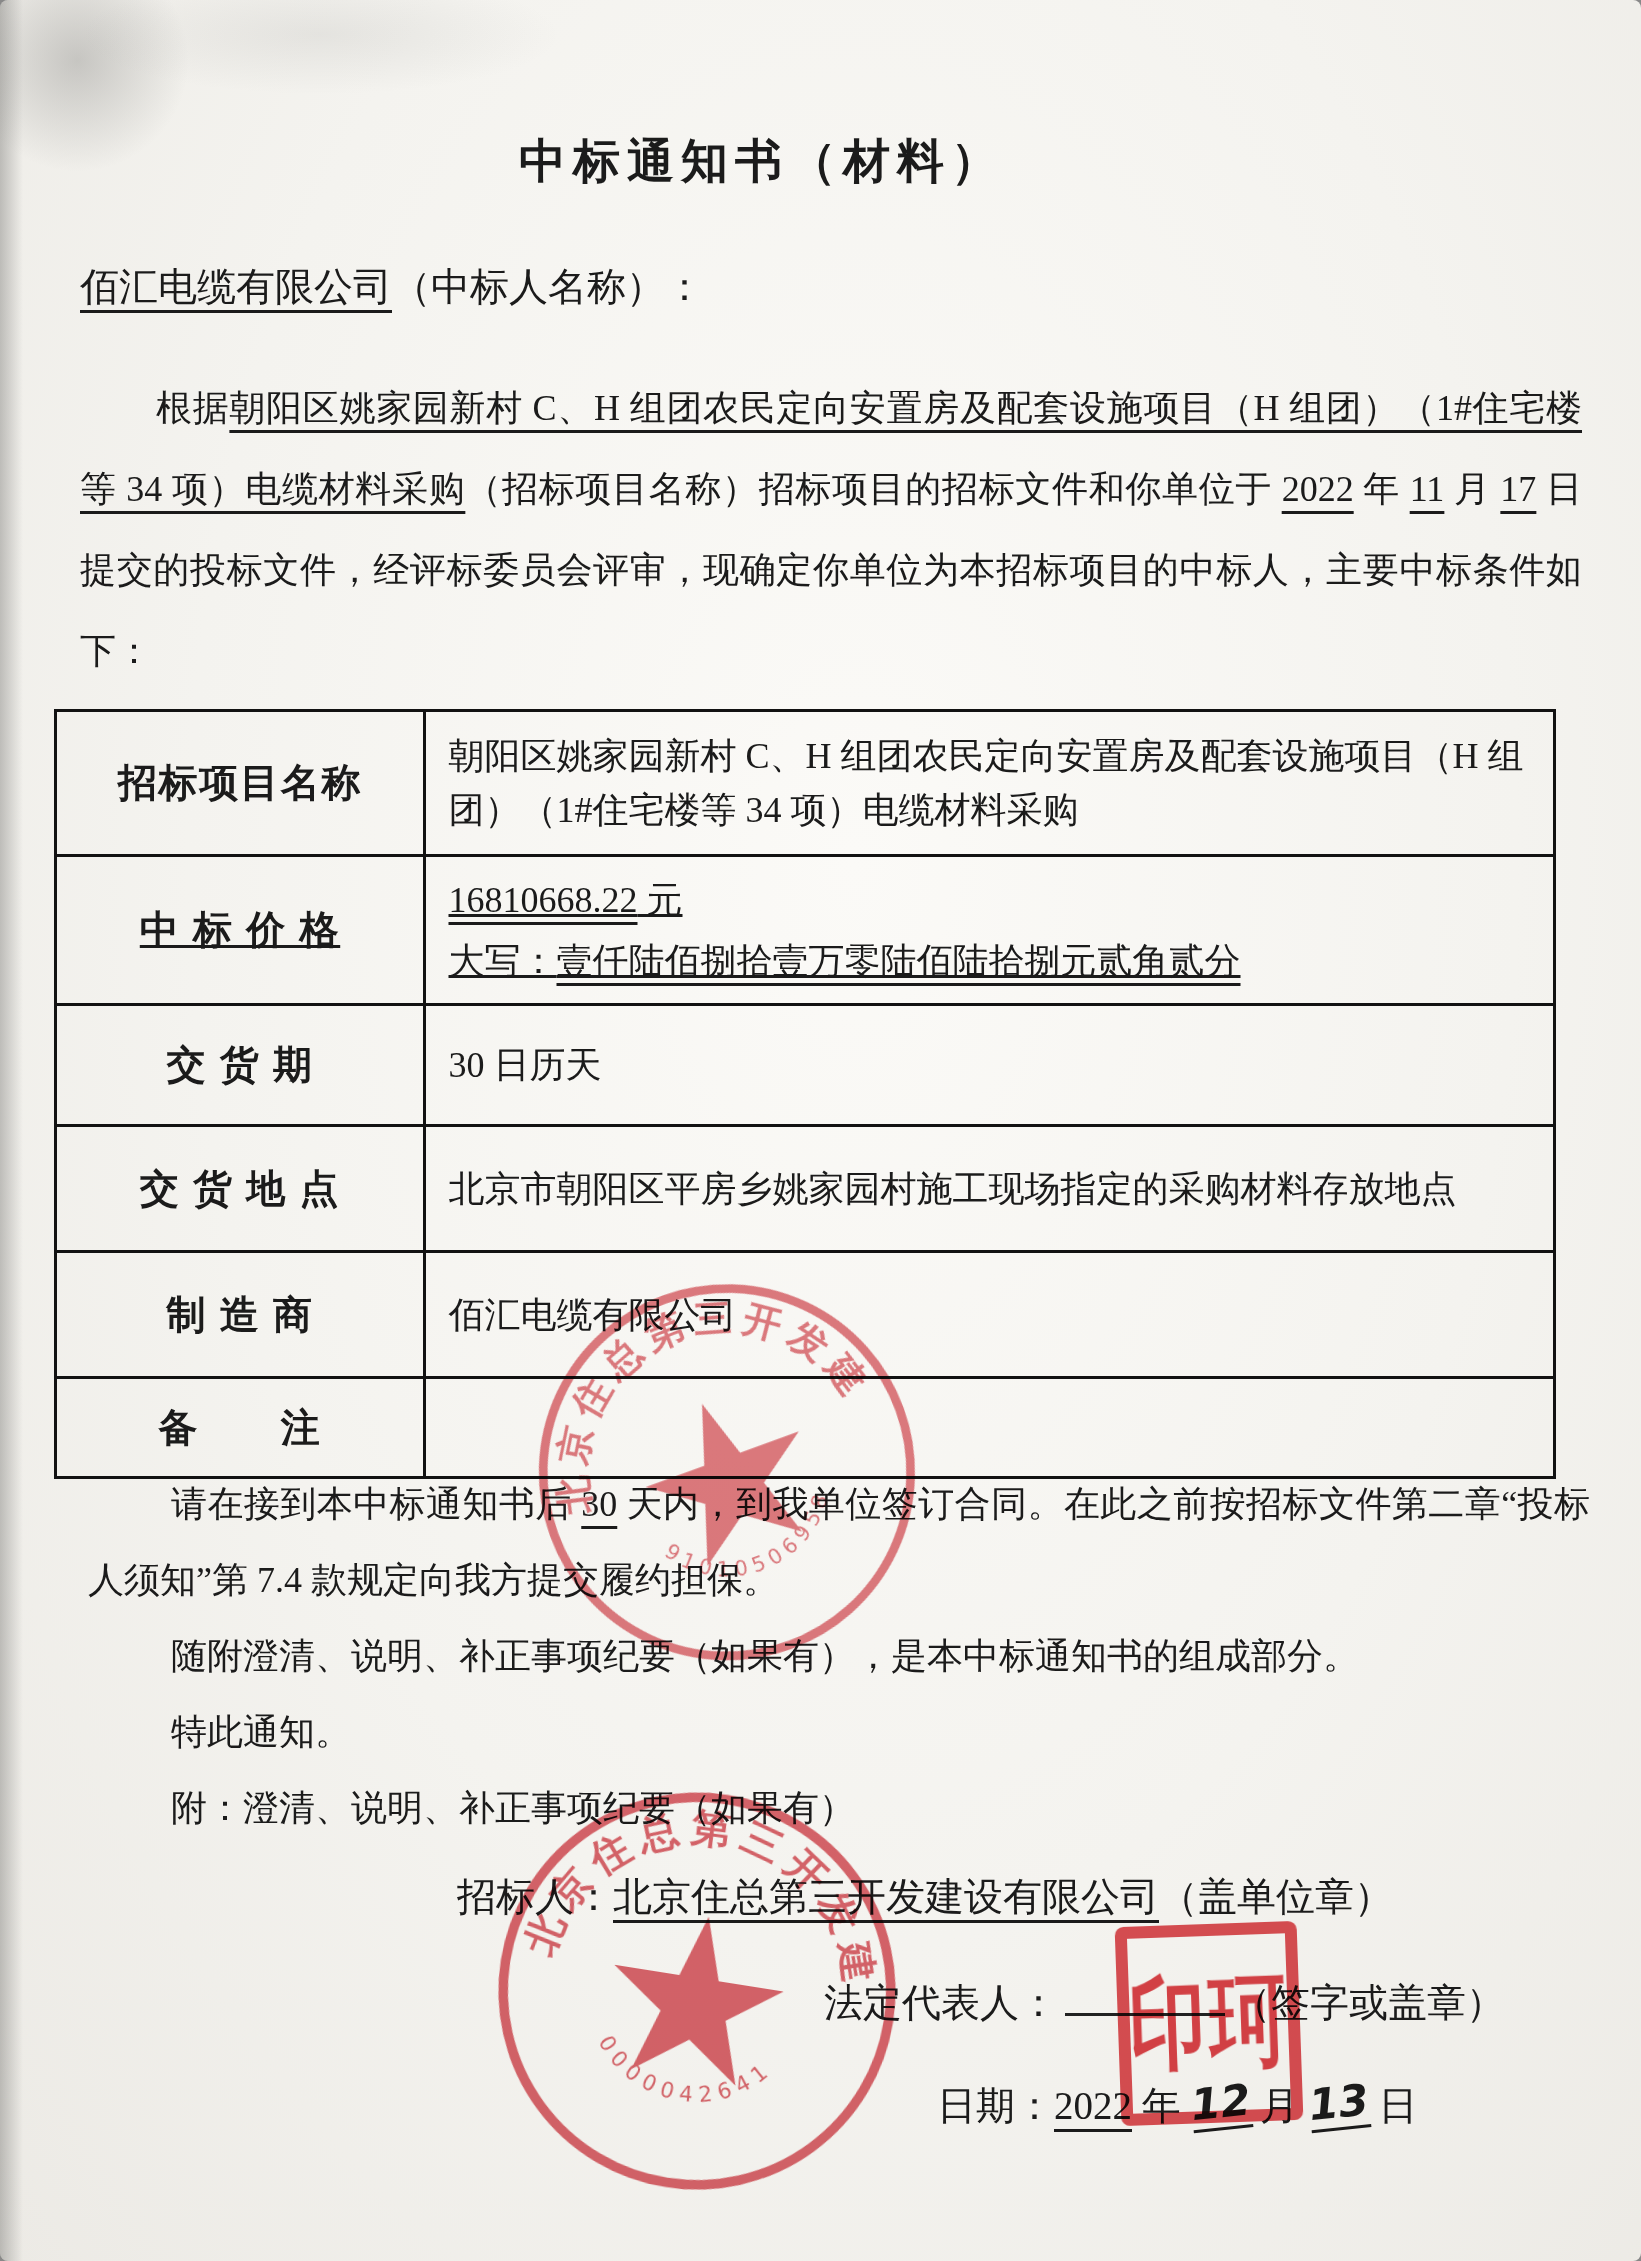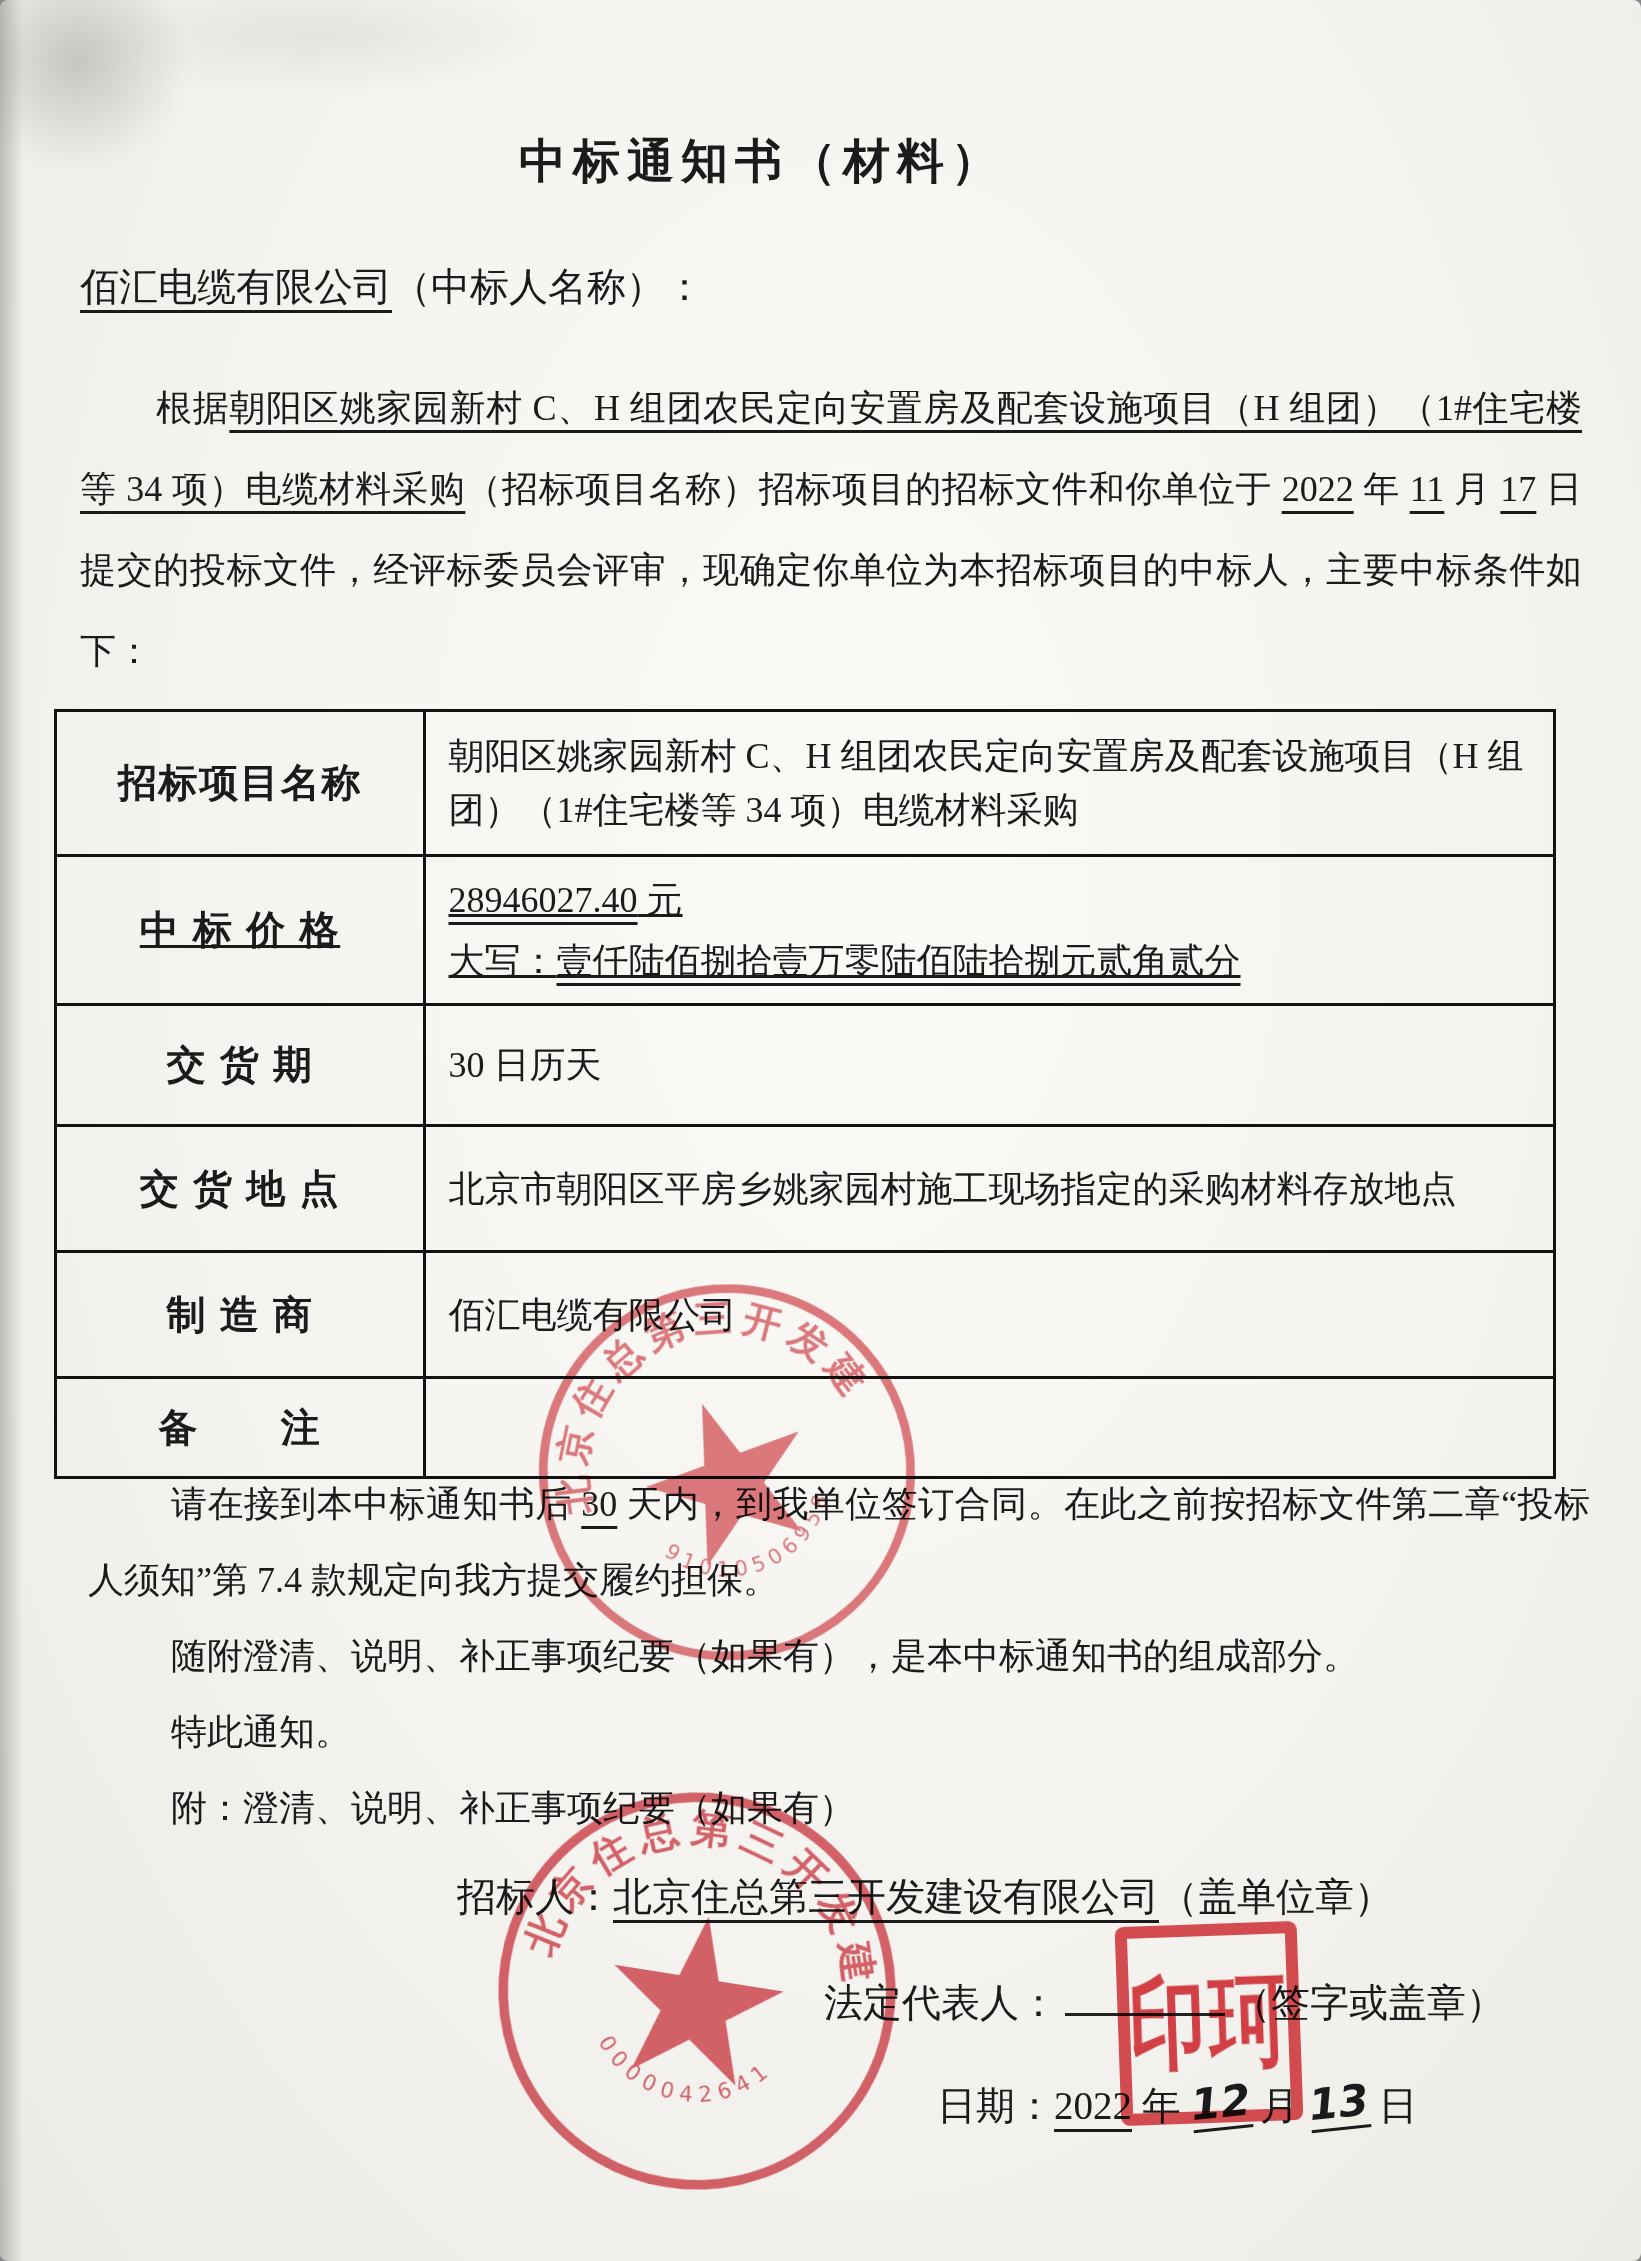--- a/index.html
+++ b/index.html
@@ -95,21 +95,21 @@
 
   <table class="main">
     <tbody>
       <tr class="r1">
         <td class="lbl">招标项目名称</td>
         <td class="val">朝阳区姚家园新村 C、H 组团农民定向安置房及配套设施项目（H 组团）（1#住宅楼等 34 项）电缆材料采购</td>
       </tr>
       <tr class="r2">
         <td class="lbl">中 标 价 格</td>
         <td class="val">
-          <span class="price-line"><span class="u">28946027.40</span><span> 元</span></span>
+          <span class="price-line"><span class="u">16810668.22</span><span> 元</span></span>
           <span class="price-line"><span>大写：</span><span class="u">壹仟陆佰捌拾壹万零陆佰陆拾捌元贰角贰分</span></span>
         </td>
       </tr>
       <tr class="r3">
         <td class="lbl">交 货 期</td>
         <td class="val">30 日历天</td>
       </tr>
       <tr class="r4">
         <td class="lbl">交 货 地 点</td>
         <td class="val">北京市朝阳区平房乡姚家园村施工现场指定的采购材料存放地点</td>

